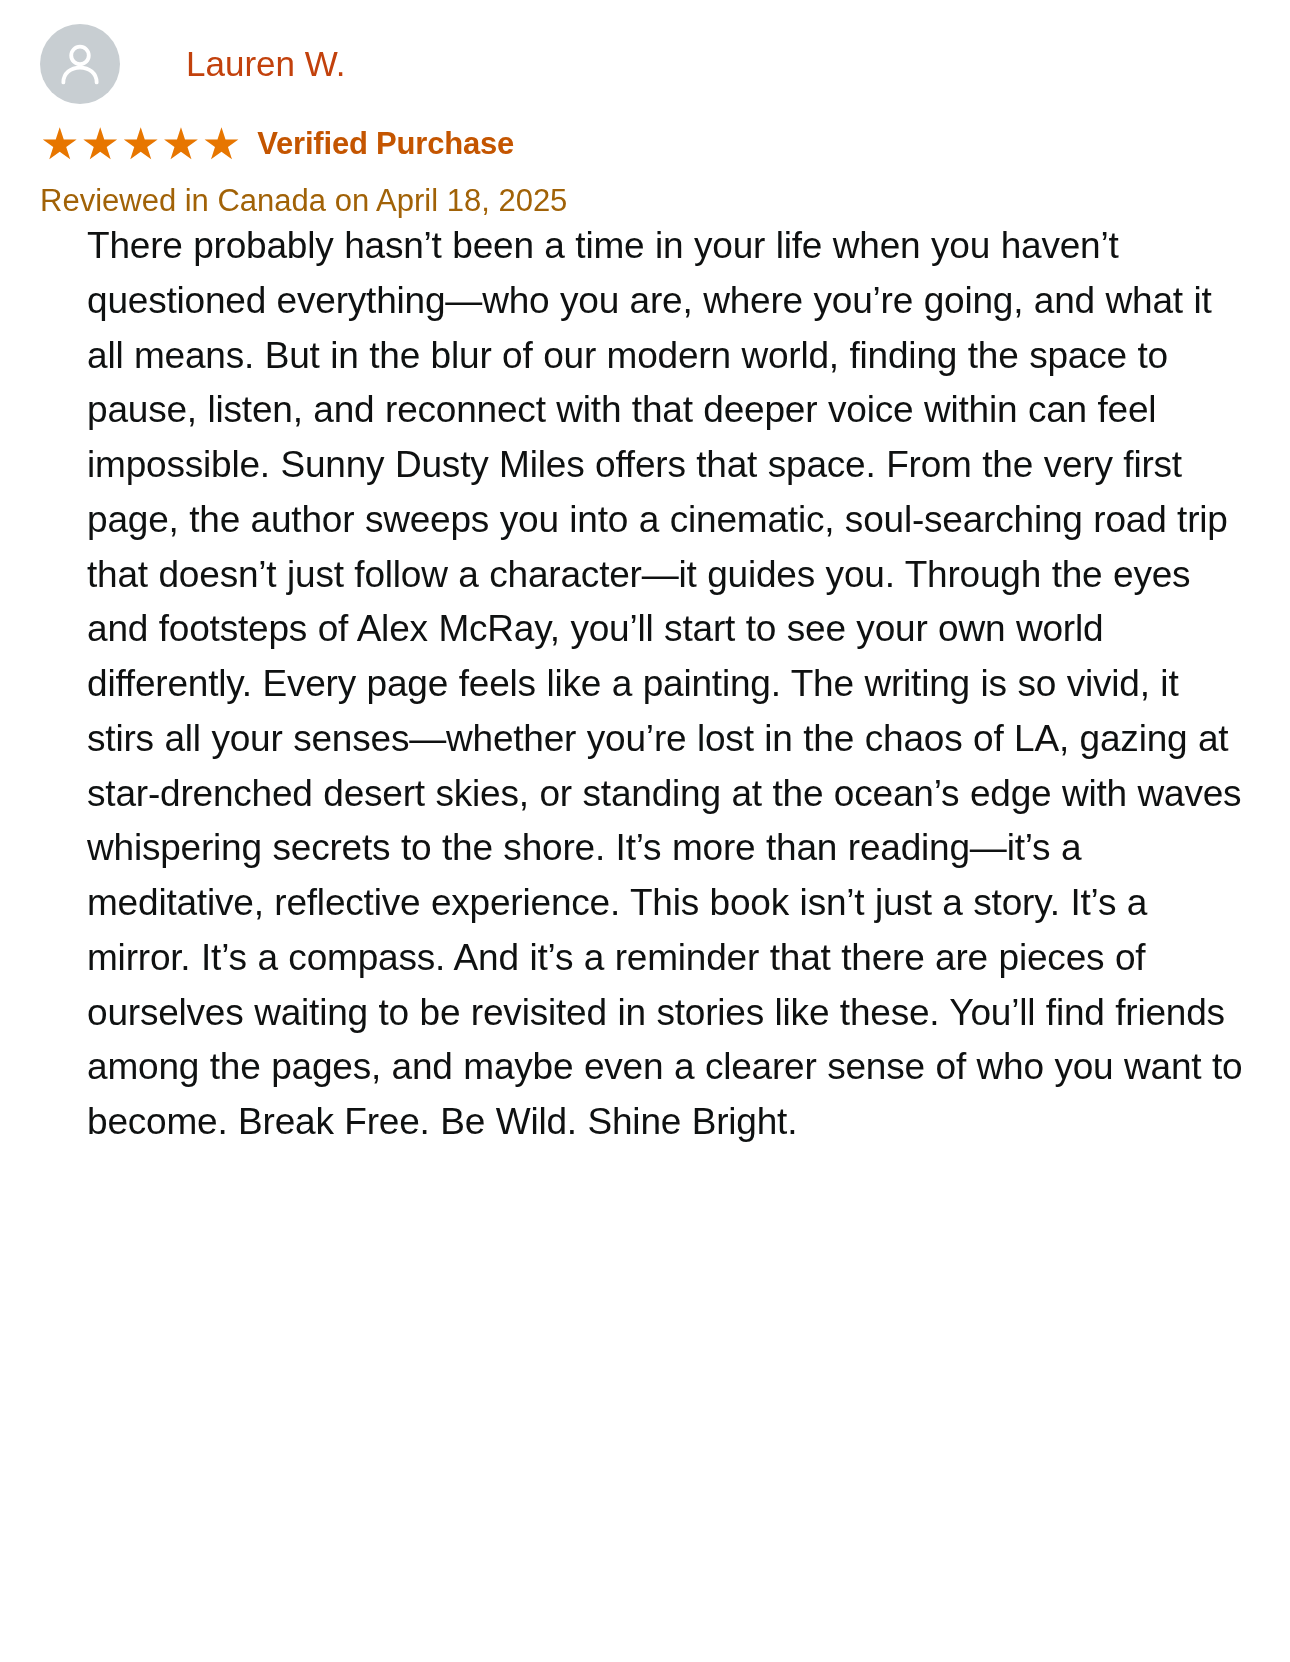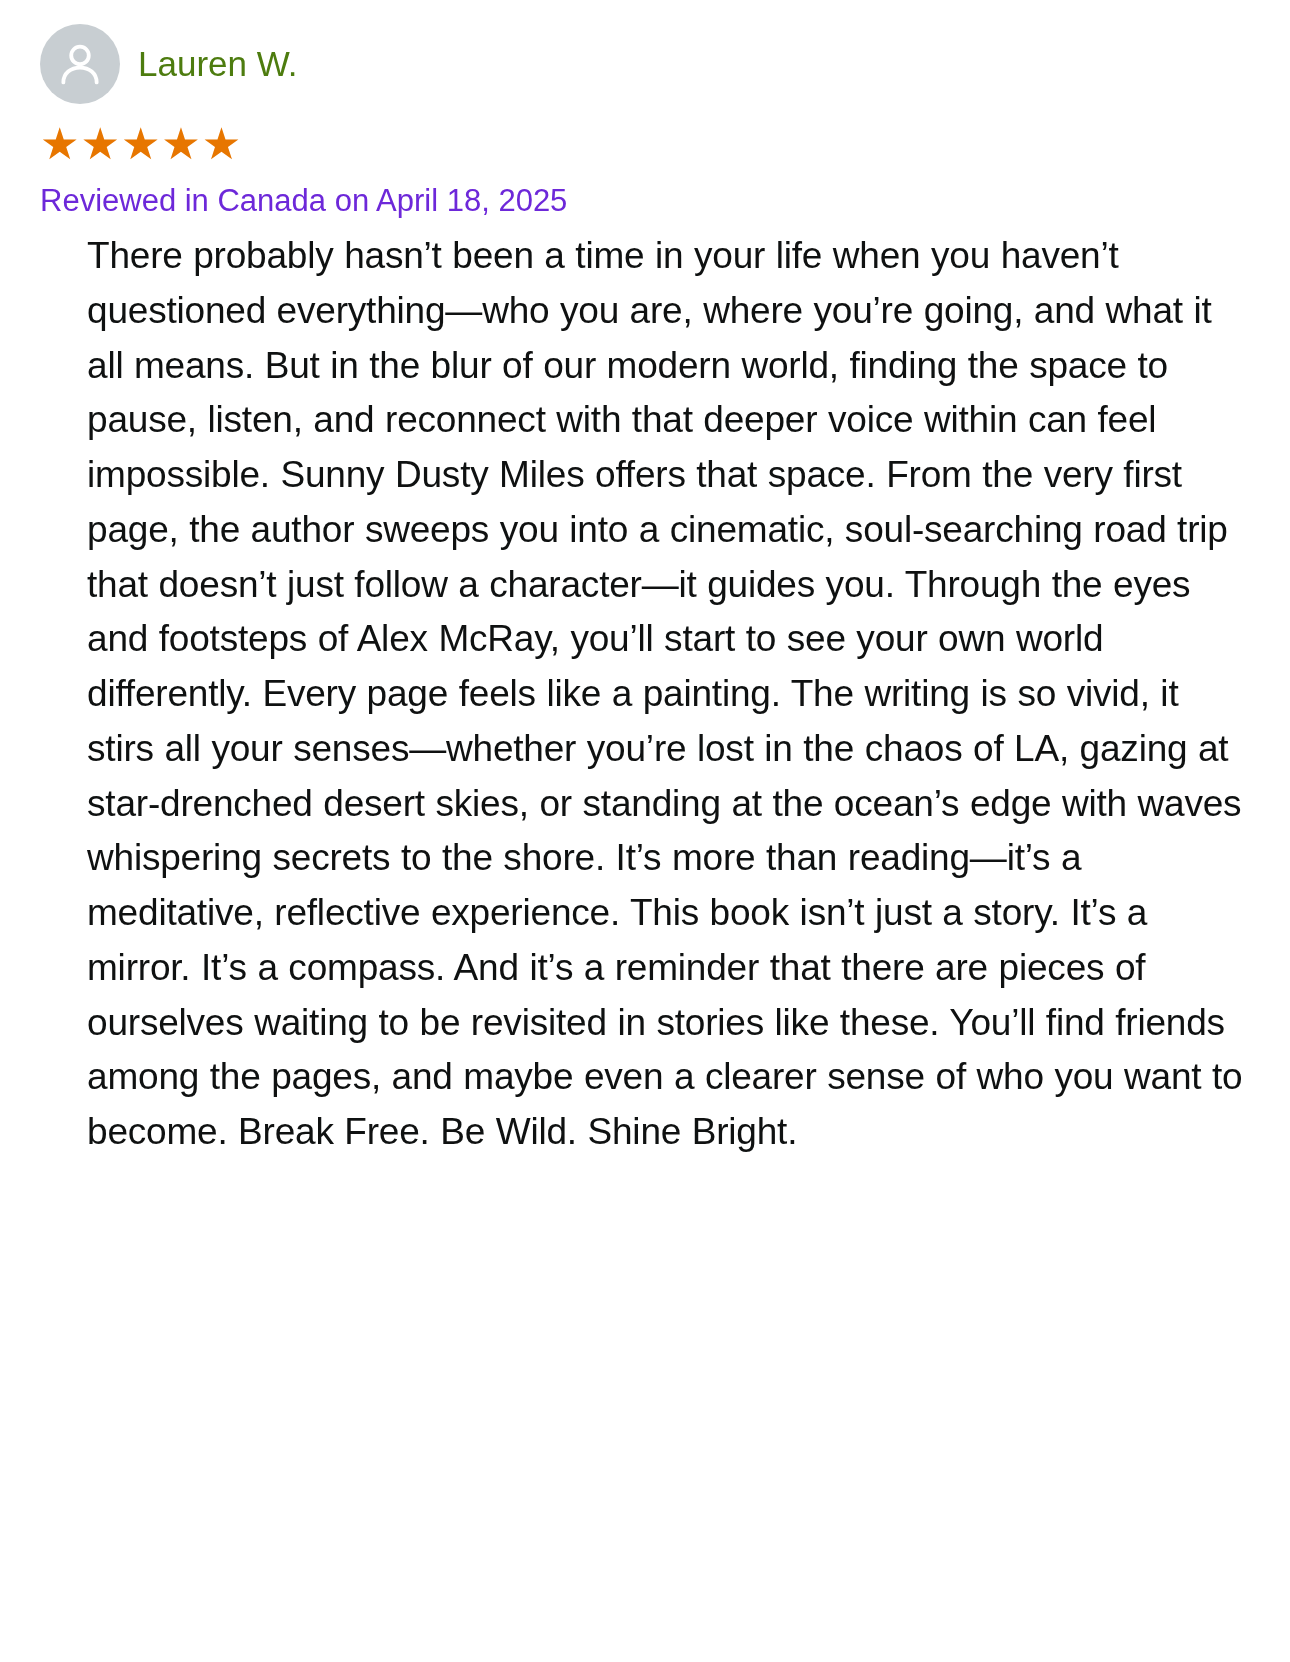--- a/index.html
+++ b/index.html
@@ -32,23 +32,24 @@
     border-radius: 50%;
     background: #c8ced2;
     display: flex;
     align-items: center;
     justify-content: center;
     flex: 0 0 auto;
   }
   .avatar svg { display: block; }
   .reviewer-name {
     font-size: 35px;
-    color: #4d7c0f;
+    color: #c2410c;
     line-height: 1.1;
     font-weight: 400;
+    margin-left: 48px;
   }
   
   .stars-row {
     display: flex;
     align-items: center;
     gap: 16px;
     margin-bottom: 16px;
   }
   .stars {
     display: flex;
@@ -72,22 +73,21 @@
     font-size: 37px;
     font-weight: bold;
     color: #0f1111;
     line-height: 1.2;
     margin: 4px 0 14px 0;
     letter-spacing: -0.3px;
   }
   
   .review-meta {
     font-size: 31px;
-    color: #6d28d9;
-    margin-bottom: 10px;
+    color: #a16207;
     line-height: 1.2;
   }
   
   .review-body {
     font-size: 37px;
     line-height: 1.48;
     color: #0f1111;
     letter-spacing: -0.2px;
     word-spacing: 0.5px;
     margin-left: 47px;
@@ -111,20 +111,21 @@
   </div>
 
   <div class="stars-row">
     <div class="stars">
       <span class="star">★</span>
       <span class="star">★</span>
       <span class="star">★</span>
       <span class="star">★</span>
       <span class="star">★</span>
     </div>
+    <div class="verified">Verified Purchase</div>
   </div>
 
 
   <div class="review-meta">Reviewed in Canada on April 18, 2025</div>
 
   <div class="review-body">There probably hasn’t been a time in your life when you haven’t questioned everything—who you are, where you’re going, and what it all means. But in the blur of our modern world, finding the space to pause, listen, and reconnect with that deeper voice within can feel impossible. Sunny Dusty Miles offers that space. From the very first page, the author sweeps you into a cinematic, soul-searching road trip that doesn’t just follow a character—it guides you. Through the eyes and footsteps of Alex McRay, you’ll start to see your own world differently. Every page feels like a painting. The writing is so vivid, it stirs all your senses—whether you’re lost in the chaos of LA, gazing at star-drenched desert skies, or standing at the ocean’s edge with waves whispering secrets to the shore. It’s more than reading—it’s a meditative, reflective experience. This book isn’t just a story. It’s a mirror. It’s a compass. And it’s a reminder that there are pieces of ourselves waiting to be revisited in stories like these. You’ll find friends among the pages, and maybe even a clearer sense of who you want to become. Break Free. Be Wild. Shine Bright.</div>
 
 </div>
 
 </body></html>

